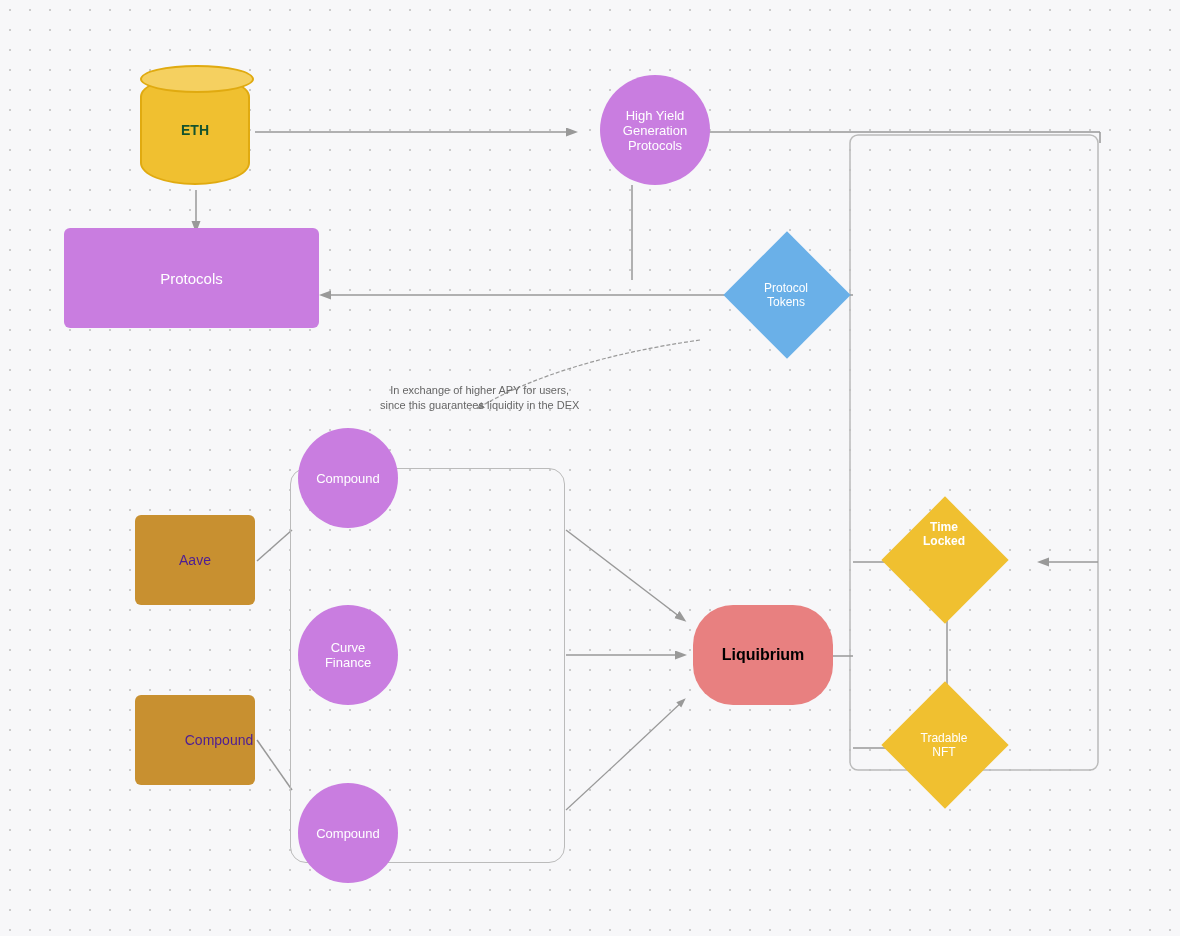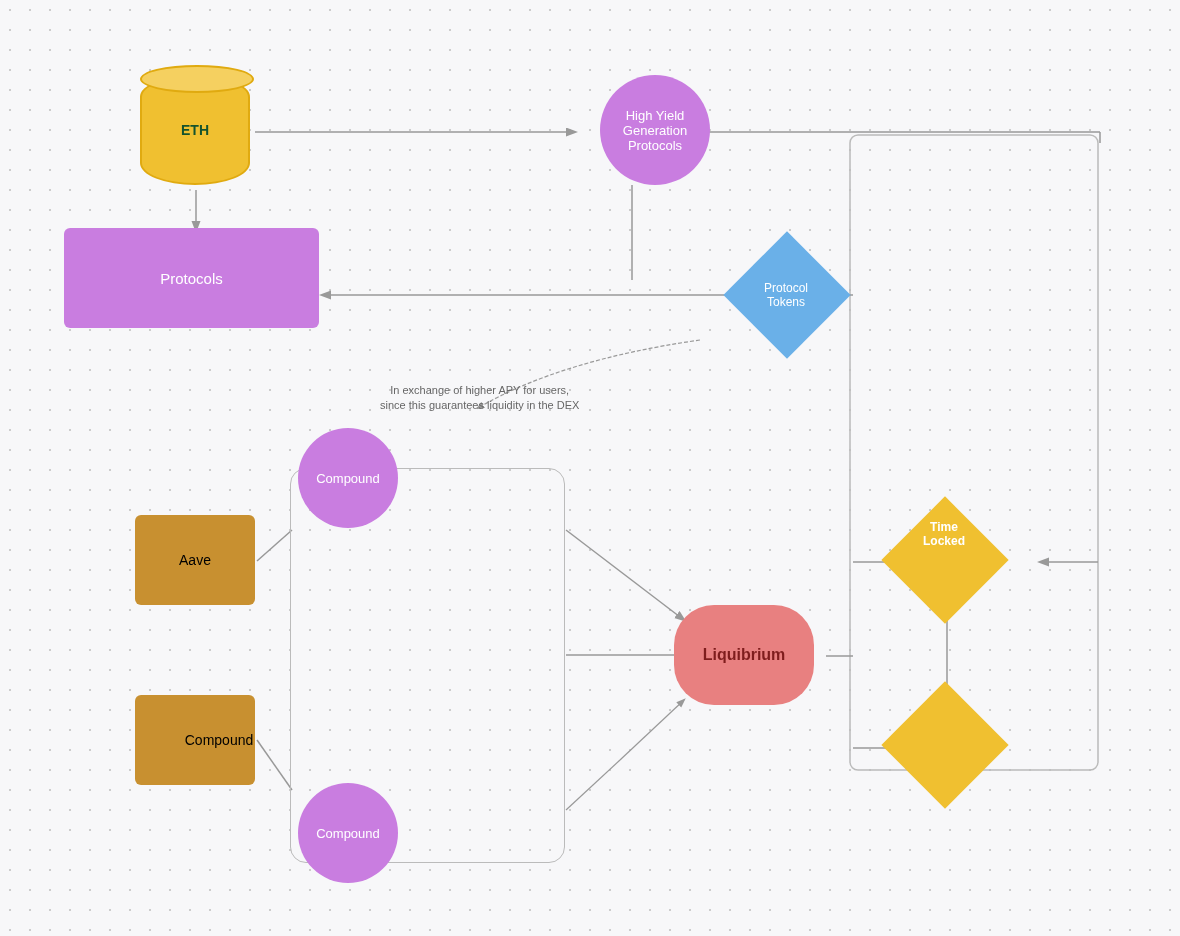--- a/index.html
+++ b/index.html
@@ -160,44 +160,44 @@
       left: 298px;
       top: 783px;
     }
 
     
     .node-brown-rect {
       width: 120px;
       height: 90px;
       background: #c89030;
       border-radius: 6px;
-      color: #000000;
+      color: #4c1d95;
       font-size: 14px;
     }
 
     .node-aave {
       left: 135px;
       top: 515px;
     }
 
     .node-compound {
       left: 135px;
       top: 695px;
       padding-left: 48px;
     }
 
     
     .node-liquibrium {
       width: 140px;
       height: 100px;
-      left: 674px;
+      left: 693px;
       top: 605px;
       background: #e88080;
       border-radius: 40px;
-      color: #7f1d1d;
+      color: #000000;
       font-size: 16px;
       font-weight: 600;
     }
 
     
     .node-diamond-yellow {
       width: 90px;
       height: 90px;
       background: #f0c030;
       border: none;
@@ -337,20 +337,23 @@
   <div class="node-protocol-tokens-label node-diamond-label">
     <span>Protocol<br>Tokens</span>
   </div>
 
   <div class="group-box group-box-dex"></div>
 
   <div class="node node-circle-purple node-sushiswap">
     <span>Compound</span>
   </div>
 
+  <div class="node node-circle-purple node-curve">
+    <span>Curve<br>Finance</span>
+  </div>
 
   <div class="node node-circle-purple node-uniswap">
     <span>Compound</span>
   </div>
 
   <div class="node node-brown-rect node-aave">
     <span>Aave</span>
   </div>
 
   <div class="node node-brown-rect node-compound">
@@ -360,19 +363,22 @@
   <div class="node node-liquibrium">
     <span>Liquibrium</span>
   </div>
 
   <div class="node-time-locked node-diamond-yellow"></div>
   <div class="node-time-locked-label node-diamond-label">
     <span>Time<br>Locked</span>
   </div>
 
   <div class="node-tradable-nft node-diamond-yellow"></div>
+  <div class="node-tradable-nft-label node-diamond-label">
+    <span>Tradable<br>NFT</span>
+  </div>
 
   <div class="arrow-label">
     <span>In exchange of higher APY for users,</span><br>
     <span>since this guarantees liquidity in the DEX</span>
   </div>
 
 </div>
 
 </body></html>

